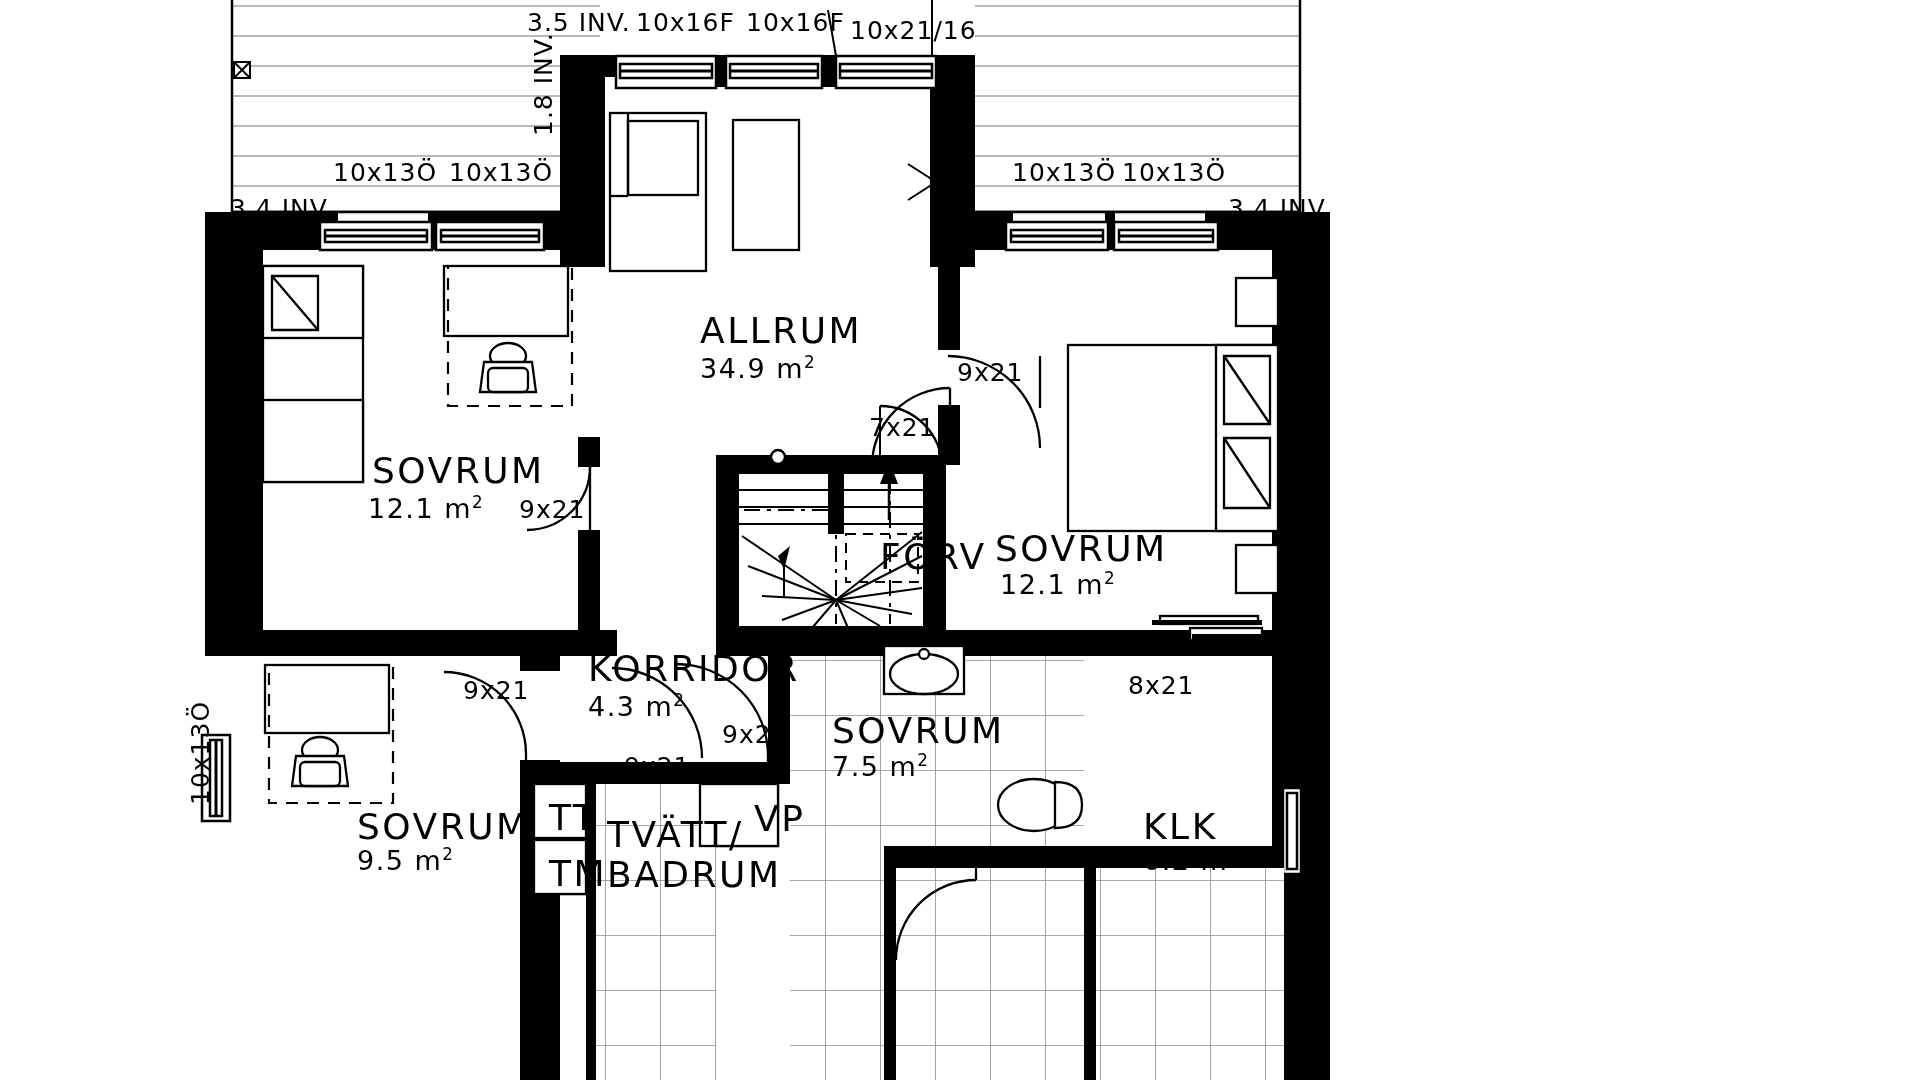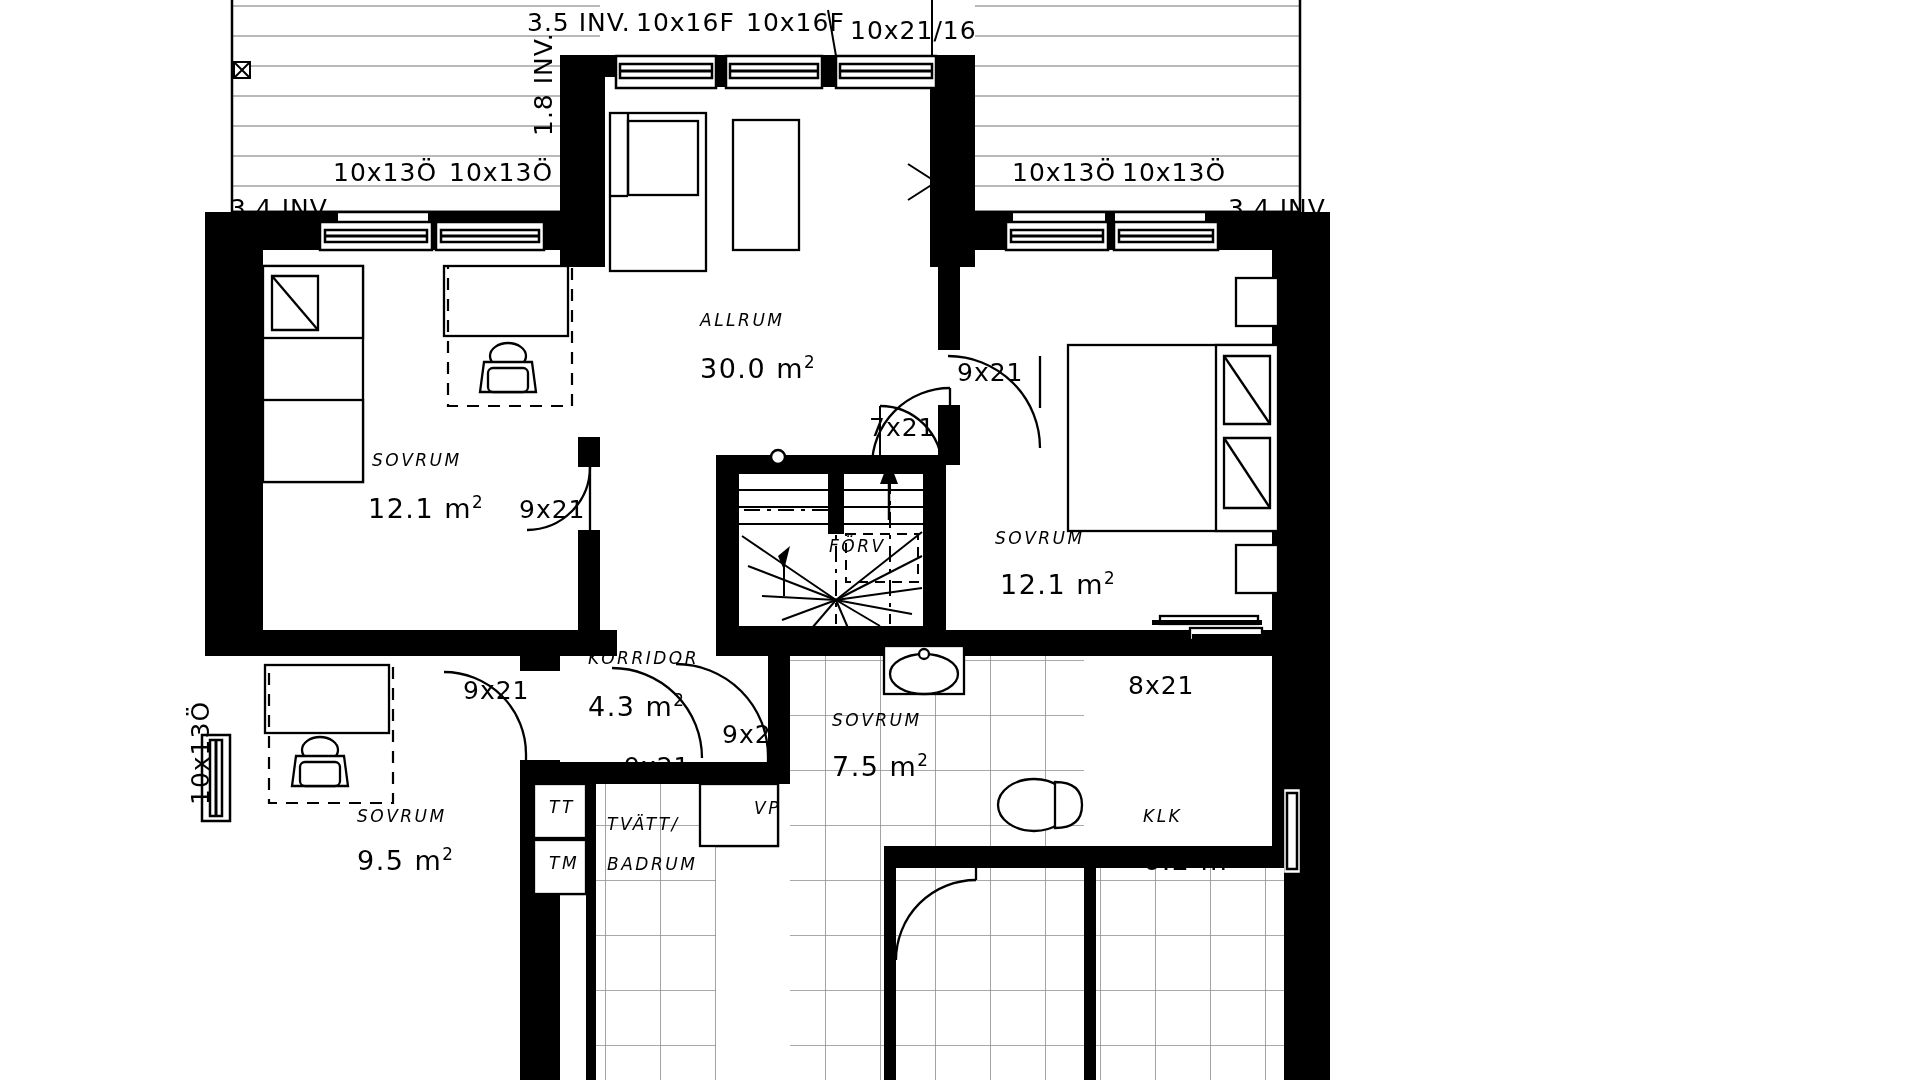--- a/index.html
+++ b/index.html
@@ -3,21 +3,21 @@
 <meta charset="utf-8">
 <style>
   html,body{margin:0;padding:0;background:#ffffff;}
   body{width:1920px;height:1080px;overflow:hidden;
        font-family:"DejaVu Sans","Liberation Sans",sans-serif;}
   #plan{position:relative;width:1920px;height:1080px;background:#fff;}
   svg{position:absolute;left:0;top:0;}
   .lbl{position:absolute;white-space:nowrap;color:#000;
        font-family:"DejaVu Sans","Liberation Sans",sans-serif;
        font-weight:400;letter-spacing:.5px;}
-  .room{font-size:17px;letter-spacing:2.5px;font-style:italic;}
+  .room{font-size:36px;letter-spacing:2.5px;}
   .area{font-size:27px;letter-spacing:1.5px;}
   .dim{font-size:25px;letter-spacing:1px;}
   .rot90{transform-origin:0 0;transform:rotate(-90deg);}
   .sup{font-size:.62em;vertical-align:super;letter-spacing:0;}
 </style>
 </head>
 <body>
 
 <div id="plan">
 
@@ -365,21 +365,21 @@
       <line x1="828" y1="10" x2="836" y2="56"></line>
       <line x1="932" y1="0" x2="932" y2="56"></line>
 
       <line x1="232" y1="212" x2="560" y2="212" stroke-width="2.5"></line>
       <line x1="975" y1="212" x2="1300" y2="212" stroke-width="2.5"></line>
     </g>
   </svg>
 
   <div class="lbl room" style="left:700px;top:310px">ALLRUM</div>
   <div class="lbl area" style="left:700px;top:352px">
-    <span>30.0</span>&nbsp;<span>m</span><span class="sup">2</span>
+    <span>34.9</span>&nbsp;<span>m</span><span class="sup">2</span>
   </div>
 
   <div class="lbl room" style="left:372px;top:450px">SOVRUM</div>
   <div class="lbl area" style="left:368px;top:492px">
     <span>12.1</span>&nbsp;<span>m</span><span class="sup">2</span>
   </div>
 
   <div class="lbl room" style="left:995px;top:528px">SOVRUM</div>
   <div class="lbl area" style="left:1000px;top:568px">
     <span>12.1</span>&nbsp;<span>m</span><span class="sup">2</span>
@@ -398,21 +398,21 @@
   <div class="lbl room" style="left:357px;top:806px">SOVRUM</div>
   <div class="lbl area" style="left:357px;top:844px">
     <span>9.5</span>&nbsp;<span>m</span><span class="sup">2</span>
   </div>
 
   <div class="lbl room" style="left:1143px;top:806px">KLK</div>
   <div class="lbl area" style="left:1143px;top:844px">
     <span>6.2</span>&nbsp;<span>m</span><span class="sup">2</span>
   </div>
 
-  <div class="lbl room" style="left:829px;top:536px">FÖRV</div>
+  <div class="lbl room" style="left:880px;top:536px">FÖRV</div>
   <div class="lbl room" style="left:607px;top:814px">TVÄTT/</div>
   <div class="lbl room" style="left:607px;top:854px">BADRUM</div>
   <div class="lbl room" style="left:549px;top:797px">TT</div>
   <div class="lbl room" style="left:549px;top:853px">TM</div>
   <div class="lbl room" style="left:754px;top:798px">VP</div>
 
   <div class="lbl dim" style="left:519px;top:495px">9x21</div>
   <div class="lbl dim" style="left:957px;top:358px">9x21</div>
   <div class="lbl dim" style="left:869px;top:413px">7x21</div>
   <div class="lbl dim" style="left:463px;top:676px">9x21</div>

